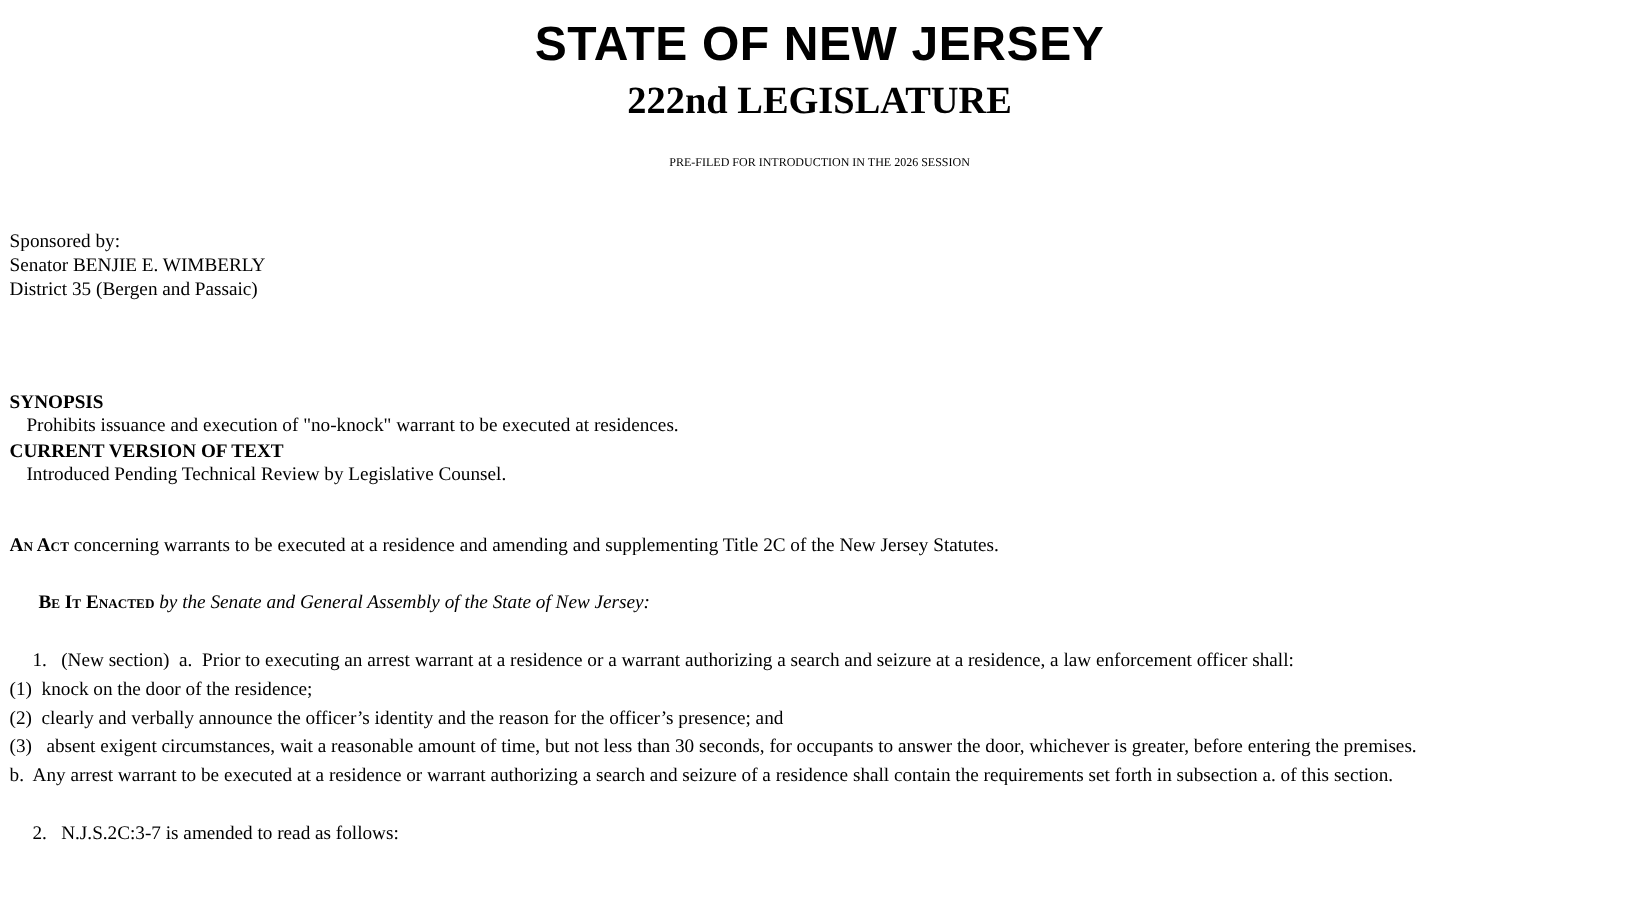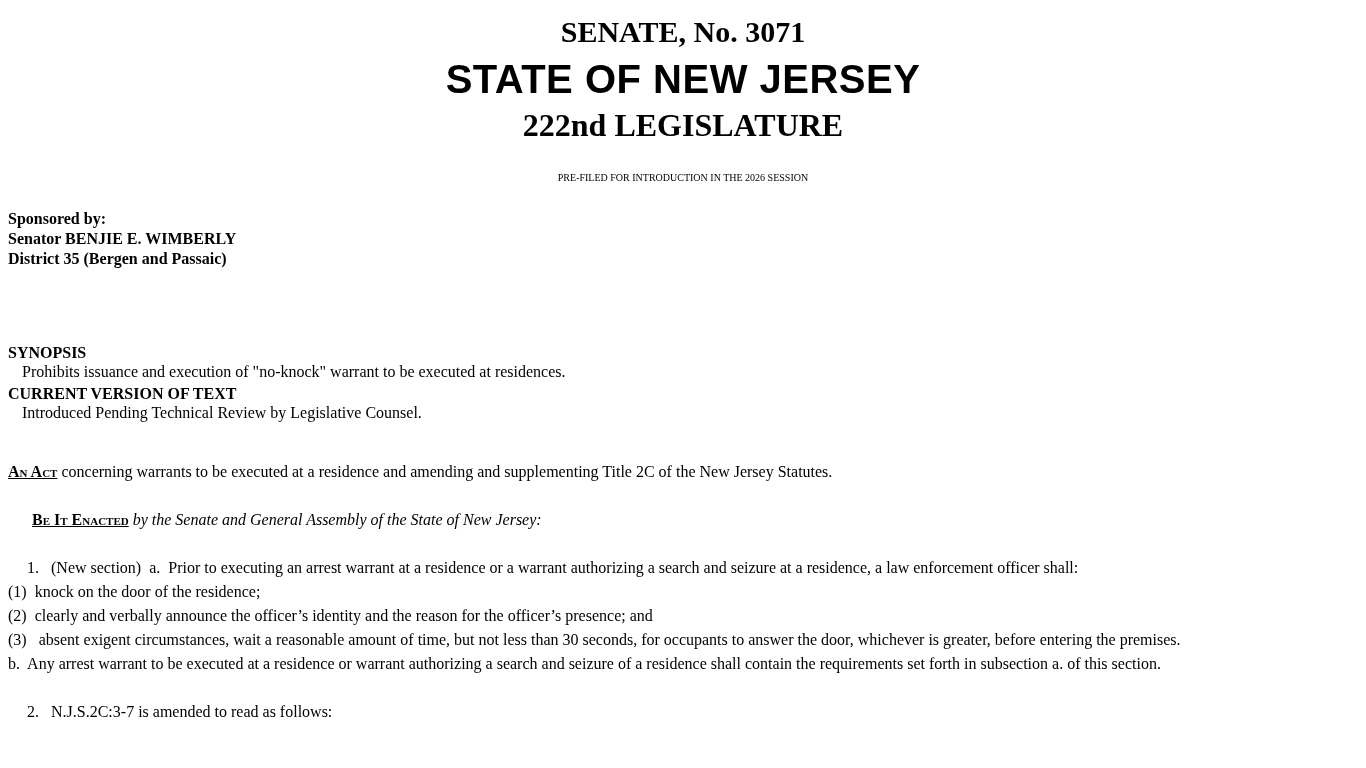--- a/index.html
+++ b/index.html
@@ -38,23 +38,23 @@
     margin: 6px 0 0 0;
   }
   .prefiled {
     font-size: 10px;
     line-height: 20px;
     margin: 26px 0 0 0;
   }
 
   
   .sponsor {
-    margin-top: 21px;
+    margin-top: 46px;
     font-size: 16px;
-    font-weight: bold;
+    font-weight: normal;
     line-height: 20px;
   }
   .sponsor p { margin: 0; }
 
   
   .info-section { font-size: 16px; line-height: 19px; }
   .info-section p { margin: 0; }
   .synopsis { margin-top: 74px; }
   .current-version { margin-top: 3px; }
   .info-heading { font-weight: bold; }
@@ -70,39 +70,37 @@
   .enacting-clause {
     margin-top: 24px;
     font-size: 16px;
     line-height: 24px;
     text-indent: 24px;
     white-space: pre-wrap;
   }
   .smallcaps {
     font-variant: small-caps;
     font-weight: bold;
-    text-decoration: underline;
   }
   .enacting-rest { font-style: italic; }
 
   .bill-body { margin-top: 24px; }
   .bill-body p {
     margin: 0;
     font-size: 16px;
     line-height: 24px;
     white-space: pre-wrap;
   }
   .p-indent { text-indent: 19px; }
   .p-gap { margin-top: 24px !important; }
 </style>
 </head>
 <body>
 
 <div class="doc-header">
-  <div class="bill-number">SENATE, No. 3071</div>
   <div class="state-name">STATE OF NEW JERSEY</div>
   <div class="legislature">222nd LEGISLATURE</div>
   <div class="prefiled">PRE-FILED FOR INTRODUCTION IN THE 2026 SESSION</div>
 </div>
 
 <div class="sponsor">
   <p>Sponsored by:</p>
   <p>Senator BENJIE E. WIMBERLY</p>
   <p>District 35 (Bergen and Passaic)</p>
 </div>

